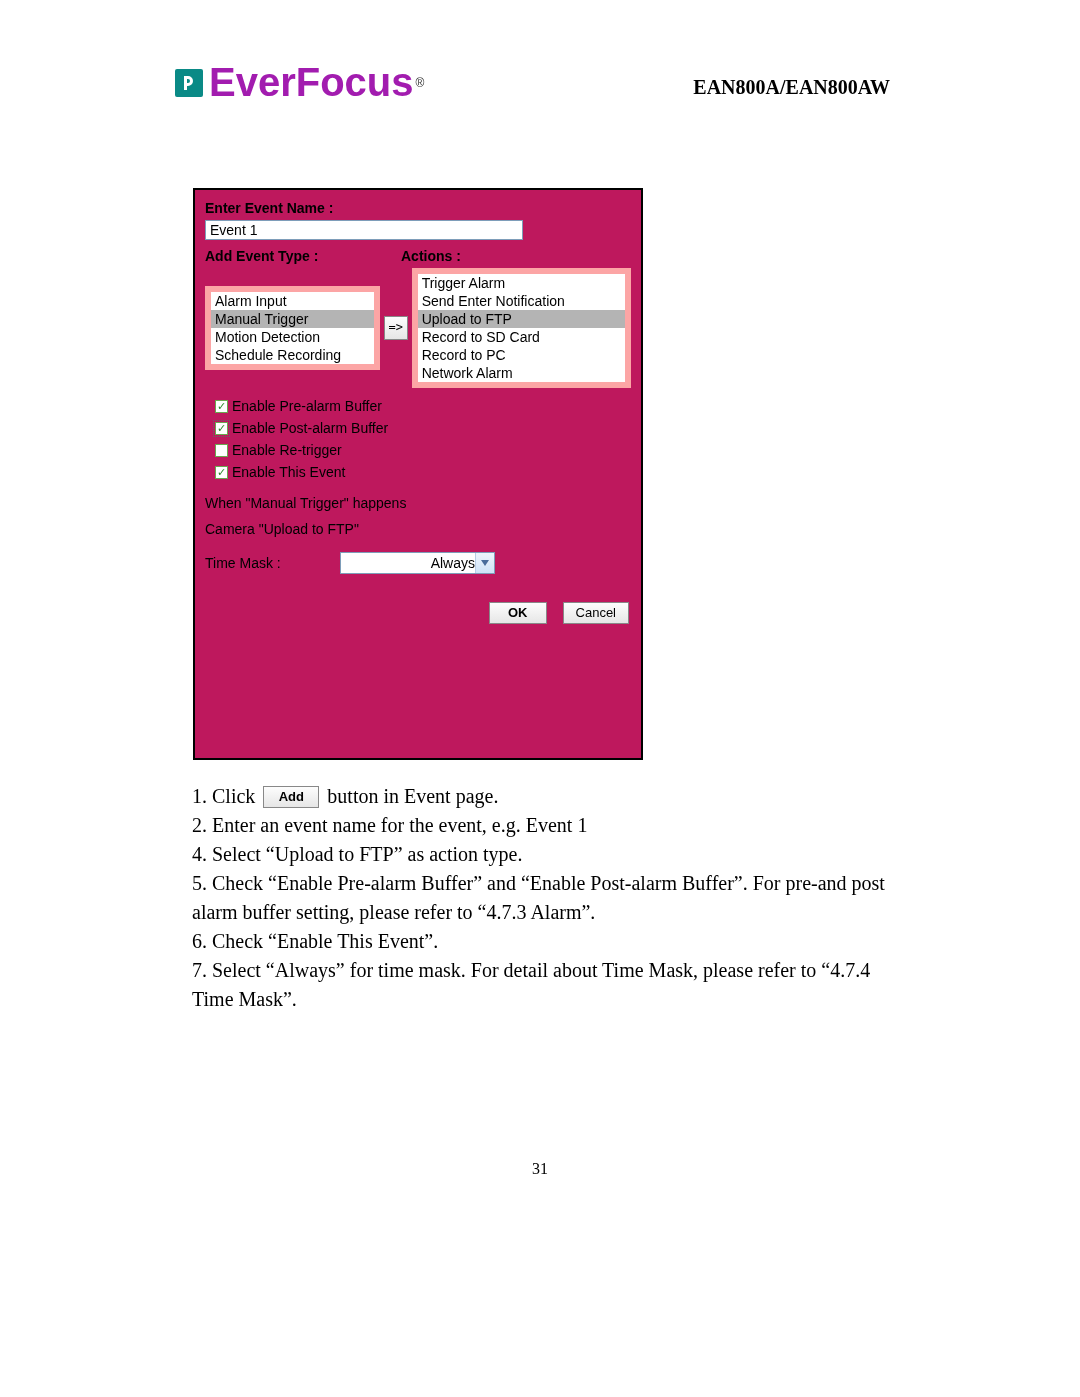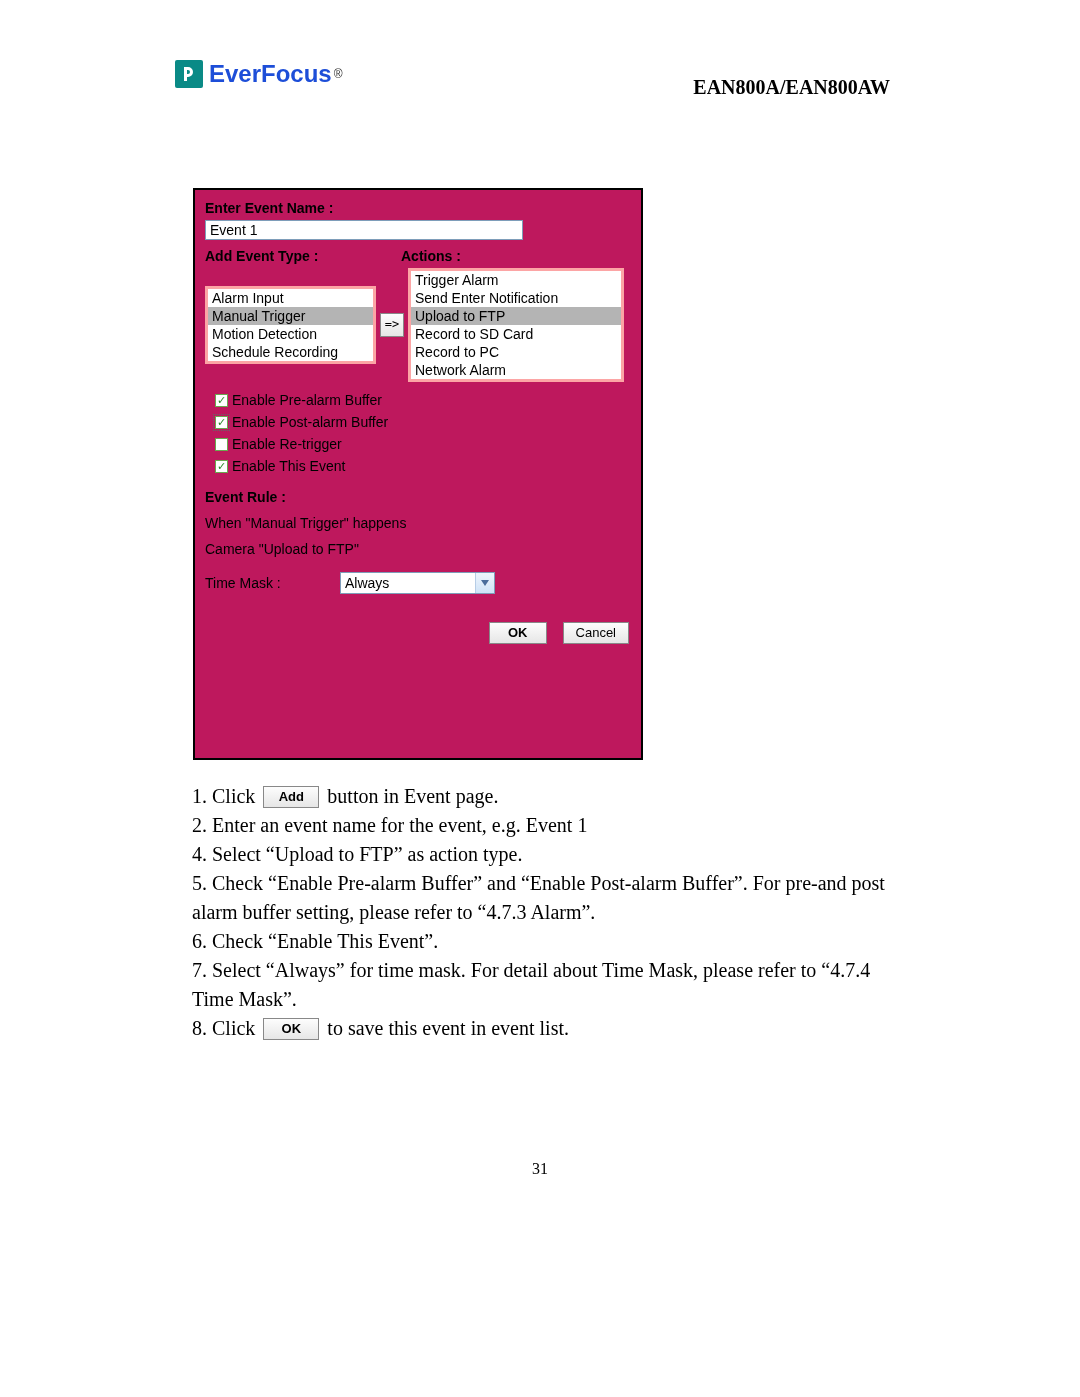--- a/index.html
+++ b/index.html
@@ -31,22 +31,22 @@
     border-radius: 2px;
     margin-right: 6px;
     display: flex;
     align-items: center;
     justify-content: center;
   }
   .logo-mark svg { display:block; }
   .logo-text {
     font-family: Arial, Helvetica, sans-serif;
     font-weight: bold;
-    font-size: 24px;
-    color: #1d4ed8;
+    font-size: 40px;
+    color: #a21caf;
   }
   .logo-r {
     font-family: Arial, Helvetica, sans-serif;
     font-size: 12px;
     color: #333;
     vertical-align: top;
     margin-left: 2px;
   }
   .model {
     position: absolute;
@@ -100,21 +100,21 @@
     margin-top: 8px;
   }
   .row-labels .col1 { width: 196px; font-weight: bold; }
   .row-labels .col2 { font-weight: bold; }
   .lists {
     display: flex;
     align-items: center;
     margin-top: 4px;
   }
   .listbox {
-    border: 3px solid #fca5a5;
+    border: 6px solid #fca5a5;
     background: #fff;
     width: 165px;
   }
   .listbox.lb2 { width: 210px; }
   .listbox .opt {
     padding: 1px 4px;
     line-height: 16px;
     white-space: nowrap;
   }
   .listbox .opt.sel {
@@ -175,21 +175,21 @@
   .ddown {
     position: relative;
     width: 155px;
     height: 22px;
     border: 1px solid #7e9db9;
     background: #fff;
     display: flex;
     align-items: center;
     box-sizing: border-box;
   }
-  .ddown .val { padding-left: 4px; flex: 1; }
+  .ddown .val { padding-left: 4px; flex: 1; text-align: right; }
   .ddown .chev {
     width: 18px;
     height: 100%;
     border-left: 1px solid #b7cde6;
     background: linear-gradient(#eef5fd,#cfe3f7);
     display: flex;
     align-items: center;
     justify-content: center;
   }
   .ddown .chev svg { display:block; }
@@ -311,21 +311,20 @@
         <span class="checkbox"></span>
         <span>Enable Re-trigger</span>
       </label>
       <label>
         <span class="checkbox checked"></span>
         <span>Enable This Event</span>
       </label>
     </div>
 
     <div class="eventrule">
-      <div class="hdr">Event Rule :</div>
       <div>When "Manual Trigger" happens</div>
       <div>Camera "Upload to FTP"</div>
     </div>
 
     <div class="timemask">
       <div class="lbl">Time Mask :</div>
       <div class="ddown">
         <div class="val">Always</div>
         <div class="chev">
           <svg width="8" height="6" viewBox="0 0 8 6">
@@ -345,21 +344,16 @@
     <div class="steprow">
       <span>1. Click</span>
       <span class="inlinebtn">Add</span>
       <span>button in Event page.</span>
     </div>
     <div>2. Enter an event name for the event, e.g. Event 1</div>
     <div>4. Select “Upload to FTP” as action type.</div>
     <div>5. Check “Enable Pre-alarm Buffer” and “Enable Post-alarm Buffer”. For pre-and post alarm buffer setting, please refer to “4.7.3 Alarm”.</div>
     <div>6. Check “Enable This Event”.</div>
     <div>7. Select “Always” for time mask. For detail about Time Mask, please refer to “4.7.4 Time Mask”.</div>
-    <div class="steprow">
-      <span>8. Click</span>
-      <span class="inlinebtn">OK</span>
-      <span>to save this event in event list.</span>
-    </div>
   </div>
 
   <div class="pagenum">31</div>
 </div>
 
 </body></html>

